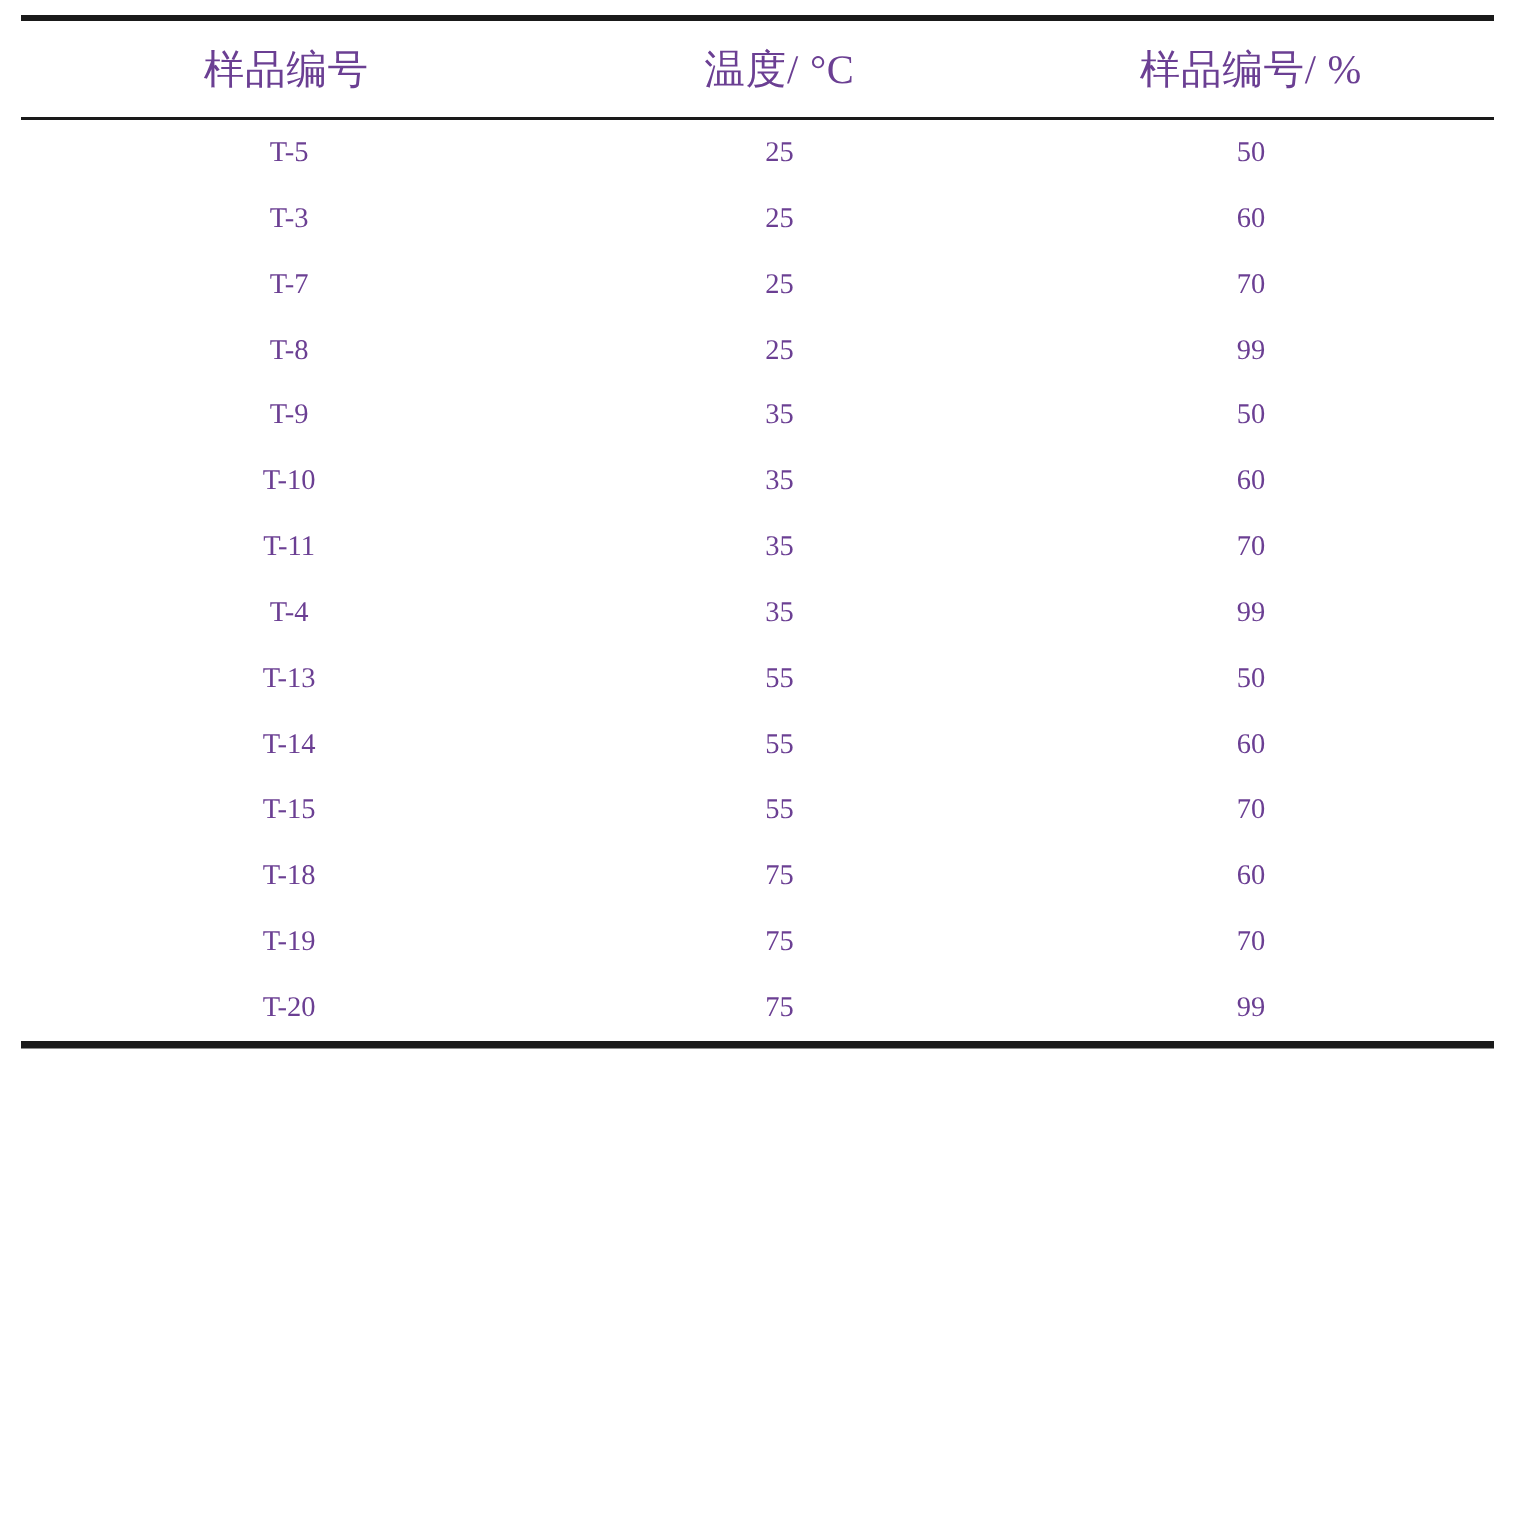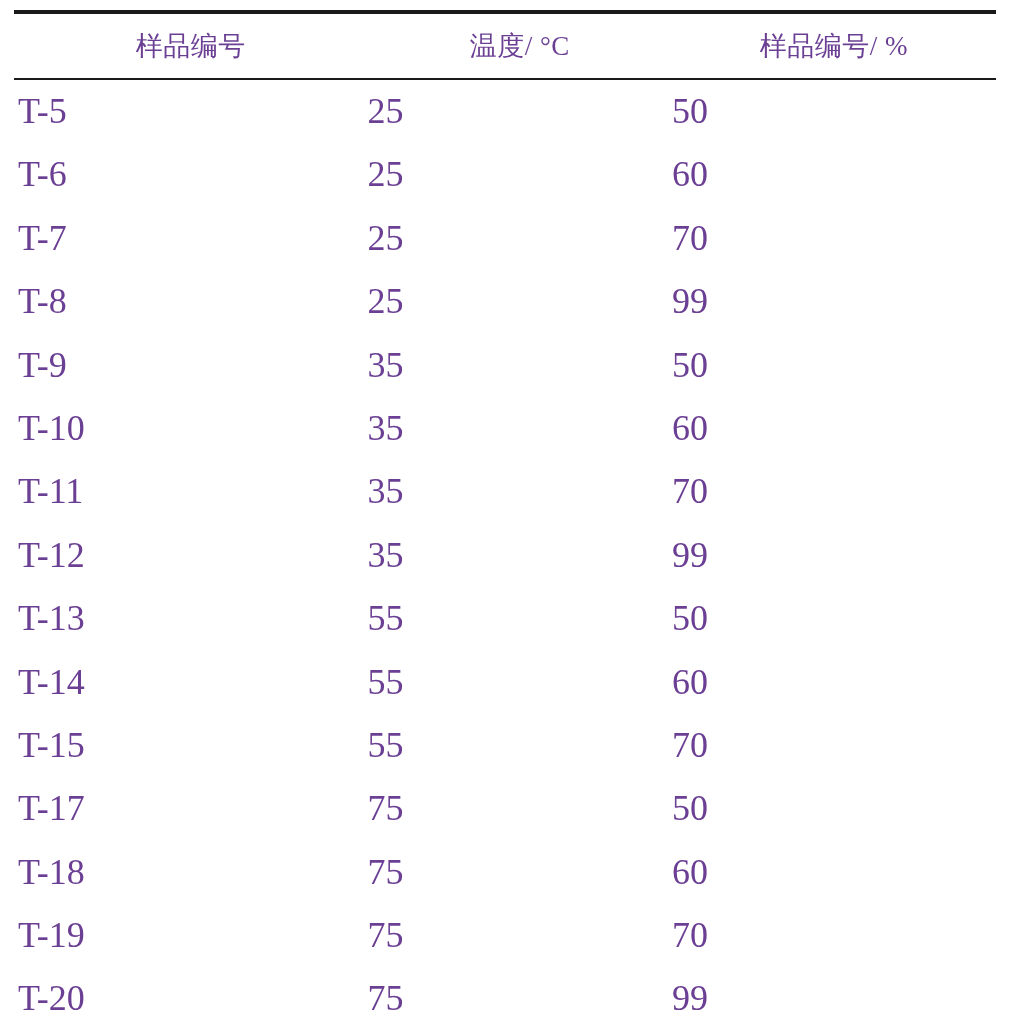--- a/index.html
+++ b/index.html
@@ -52,22 +52,23 @@
 
   thead th {
     font-weight: normal;
     font-size: 27px;
     color: #6b3f93;
     text-align: center;
     padding: 14px 0 14px 0;
     letter-spacing: 0.5px;
   }
   tbody td {
-    font-size: 36px;
+    font-size: 19px;
     color: #6b3f93;
+    text-align: center;
     padding: 11px 0 11px 0;
     line-height: 1.15;
   }
   tbody td.col-id {
     padding-left: 4px;
   }
 </style>
 </head>
 <body>
 
@@ -98,21 +99,21 @@
       <col class="c1">
       <col class="c2">
     </colgroup>
     <tbody>
       <tr>
         <td class="col-id">T-5</td>
         <td>25</td>
         <td>50</td>
       </tr>
       <tr>
-        <td class="col-id">T-6</td>
+        <td class="col-id">T-3</td>
         <td>25</td>
         <td>60</td>
       </tr>
       <tr>
         <td class="col-id">T-7</td>
         <td>25</td>
         <td>70</td>
       </tr>
       <tr>
         <td class="col-id">T-8</td>
@@ -128,43 +129,38 @@
         <td class="col-id">T-10</td>
         <td>35</td>
         <td>60</td>
       </tr>
       <tr>
         <td class="col-id">T-11</td>
         <td>35</td>
         <td>70</td>
       </tr>
       <tr>
-        <td class="col-id">T-12</td>
+        <td class="col-id">T-4</td>
         <td>35</td>
         <td>99</td>
       </tr>
       <tr>
         <td class="col-id">T-13</td>
         <td>55</td>
         <td>50</td>
       </tr>
       <tr>
         <td class="col-id">T-14</td>
         <td>55</td>
         <td>60</td>
       </tr>
       <tr>
         <td class="col-id">T-15</td>
         <td>55</td>
         <td>70</td>
-      </tr>
-      <tr>
-        <td class="col-id">T-17</td>
-        <td>75</td>
-        <td>50</td>
       </tr>
       <tr>
         <td class="col-id">T-18</td>
         <td>75</td>
         <td>60</td>
       </tr>
       <tr>
         <td class="col-id">T-19</td>
         <td>75</td>
         <td>70</td>

